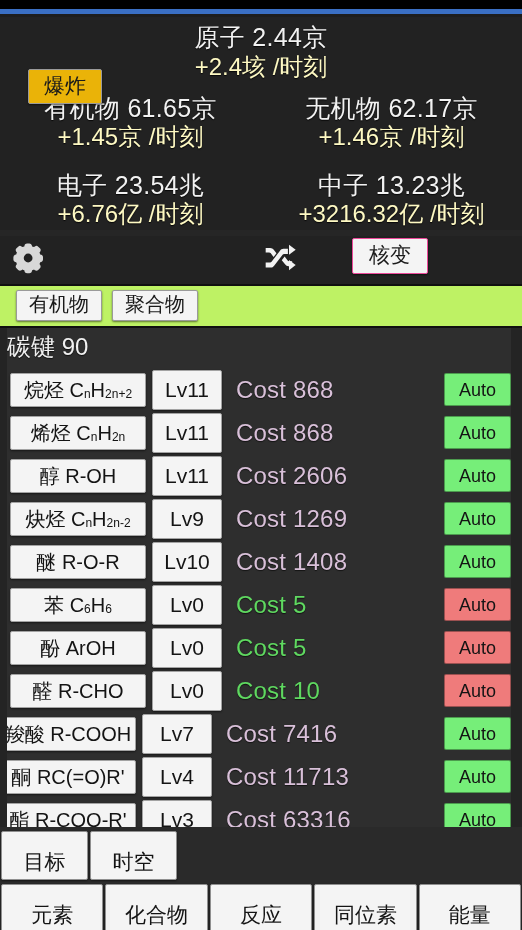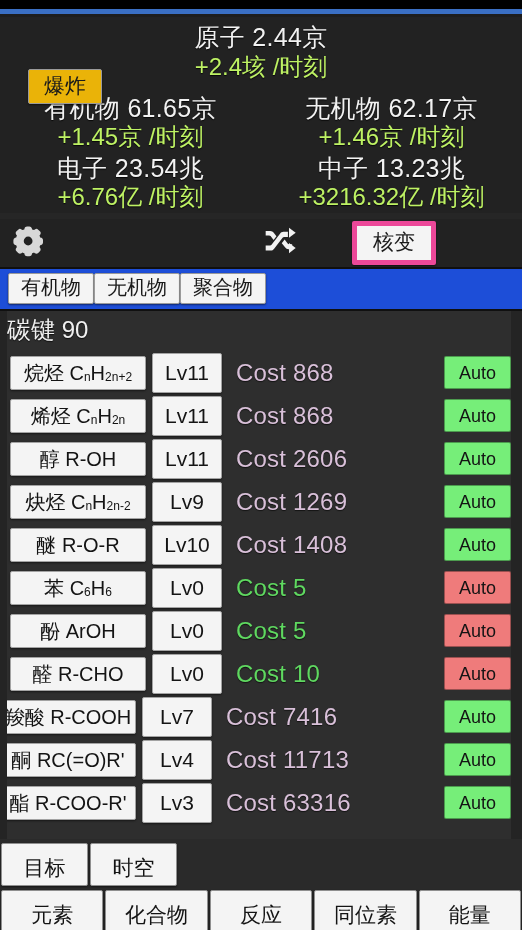--- a/index.html
+++ b/index.html
@@ -57,21 +57,21 @@
   .res-amount {
     font-size: 25px;
     font-weight: 400;
     letter-spacing: 0.3px;
     color: #f2f2f2;
     text-shadow: 0 1px 1px rgba(0,0,0,.8);
   }
   .res-rate {
     font-size: 24px;
     font-weight: 400;
-    color: #bef264;
+    color: #fef9c3;
     text-shadow: 0 1px 1px rgba(0,0,0,.8);
   }
 
   .explode-btn {
     position: absolute;
     left: 28px;
     top: 52px;
     background: #eab308;
     color: #1a1a1a;
     border: 1px solid #9a9a9a;
@@ -81,21 +81,21 @@
     line-height: 1.1;
     box-shadow: 0 1px 2px rgba(0,0,0,.55);
     font-family: "Liberation Sans", "DejaVu Sans", sans-serif;
     cursor: pointer;
   }
 
   .res-grid {
     display: grid;
     grid-template-columns: 1fr 1fr;
     margin-top: 12px;
-    row-gap: 1px;
+    row-gap: 18px;
   }
   .res-cell { text-align: center; line-height: 1.2; }
   .res-cell .res-amount { font-size: 25px; }
   .res-cell .res-rate { font-size: 24px; }
 
   
   .action-bar {
     position: relative;
     height: 48px;
     flex: 0 0 auto;
@@ -117,38 +117,39 @@
     width: 34px;
     height: 30px;
     cursor: pointer;
   }
   .fusion-btn {
     position: absolute;
     left: 352px;
     top: 2px;
     background: #f4f4f4;
     color: #1a1a1a;
-    border: 5px solid #ec4899;
+    border: 1px solid #ec4899;
     border-radius: 2px;
     font-size: 21px;
     padding: 4px 16px 6px 16px;
     line-height: 1.1;
     box-shadow: 0 1px 2px rgba(0,0,0,.55);
     font-family: "Liberation Sans", "DejaVu Sans", sans-serif;
     cursor: pointer;
   }
 
   
   .cat-tabs {
     flex: 0 0 auto;
-    background: #1d4ed8;
+    background: #bef264;
     border-top: 2px solid #101010;
     border-bottom: 2px solid #101010;
-    padding: 4px 0 5px 8px;
-    display: flex;
+    padding: 4px 0 5px 16px;
+    display: flex;
+    gap: 10px;
   }
   .cat-tab {
     background: #f4f4f4;
     color: #1a1a1a;
     border: 1px solid #9a9a9a;
     border-radius: 2px;
     font-size: 20px;
     padding: 2px 12px 4px 12px;
     line-height: 1.15;
     box-shadow: 0 1px 2px rgba(0,0,0,.5);
@@ -276,21 +277,21 @@
     background: #2a2a2a;
     padding-bottom: 4px;
   }
   .nav-btn {
     background: #f4f4f4;
     color: #141414;
     border: 1px solid #8f8f8f;
     border-radius: 2px;
     font-size: 21px;
     line-height: 1.1;
-    padding: 12px 0 6px 0;
+    padding: 18px 0 6px 0;
     margin: 2px 1px;
     text-align: center;
     box-shadow: 0 1px 2px rgba(0,0,0,.5);
     font-family: "Liberation Sans", "DejaVu Sans", sans-serif;
     cursor: pointer;
     white-space: nowrap;
   }
   .nav-secondary .nav-btn { width: 87px; }
   .nav-primary .nav-btn { flex: 1 1 0; }
 </style>
@@ -355,21 +356,20 @@
         <path fill="#f2f2f2" d="M18.6 1.3L23.5 5l-4.9 3.7z"></path>
         <path fill="#f2f2f2" d="M18.6 12.5L23.5 16.2l-4.9 3.7z"></path>
       </svg>
     </span>
 
     <button class="fusion-btn">核变</button>
   </div>
 
   <div class="cat-tabs">
     <button class="cat-tab">有机物</button>
-    <button class="cat-tab">无机物</button>
     <button class="cat-tab">聚合物</button>
   </div>
 
   <div class="panel">
     <div class="panel-title">碳键 90</div>
     <div class="rows" id="rows">
         <div class="row">
           <button class="name-btn">烷烃 C<sub>n</sub>H<sub>2n+2</sub></button>
           <button class="lv-btn">Lv11</button>
           <span class="cost expensive">Cost 868</span>

